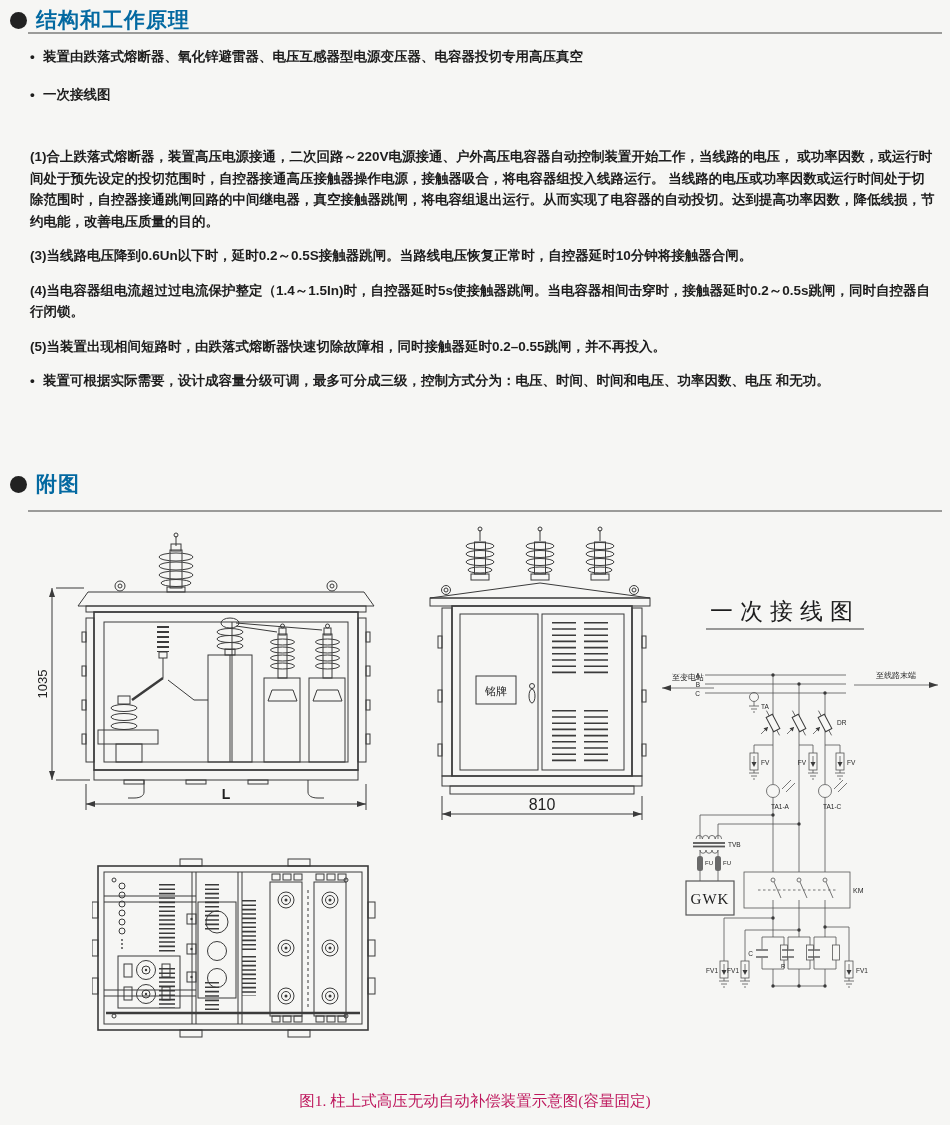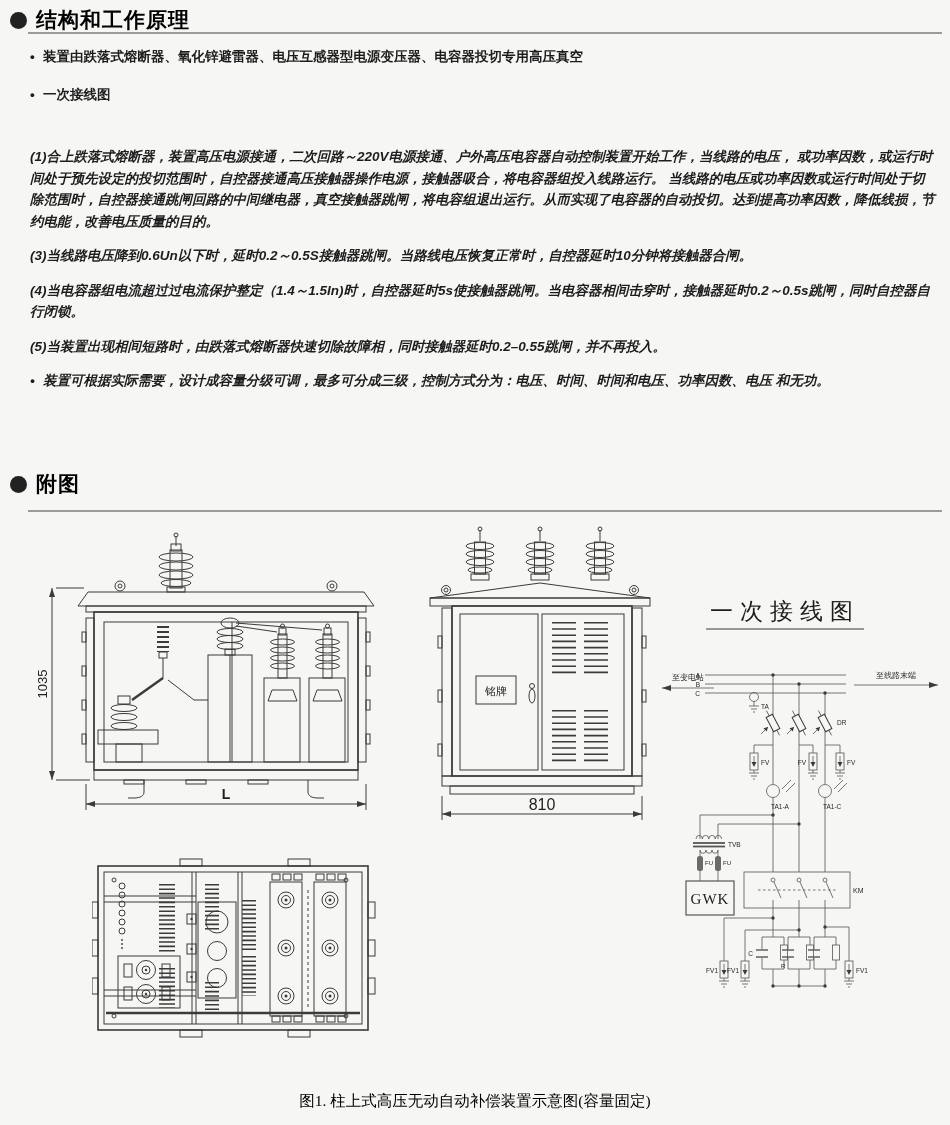--- a/index.html
+++ b/index.html
@@ -1,33 +1,33 @@
 <!DOCTYPE html>
 <html><head>
 <meta charset="utf-8">
 <style>
   html,body{margin:0;padding:0;background:#e9e9e7;}
   .page{position:relative;width:950px;height:1125px;background:#f6f6f4;overflow:hidden;
         font-family:"Liberation Sans","DejaVu Sans",sans-serif;color:#1d1d1d;}
   
   .sec-header{position:absolute;left:10px;display:flex;align-items:center;gap:9px;}
   .sec-dot{width:17px;height:17px;border-radius:50%;background:#222;flex:0 0 auto;}
-  .sec-title{font-size:21px;font-weight:700;letter-spacing:1px;color:#000000;}
+  .sec-title{font-size:21px;font-weight:700;letter-spacing:1px;color:#0369a1;}
   .rule{position:absolute;left:28px;right:8px;height:2px;background:#9b9b99;}
   
   .introblock{position:absolute;left:30px;right:14px;top:46px;font-size:13.5px;line-height:21.5px;font-weight:600;}
-  .parablock{position:absolute;left:30px;right:14px;top:146px;font-size:13.5px;line-height:21.5px;font-weight:600;font-style:italic;}
+  .parablock{position:absolute;left:30px;right:14px;top:146px;font-size:13.5px;line-height:21.5px;font-weight:600;}
   .parablock p{margin:0 0 13px 0;}
   .bullet-item{position:relative;padding-left:13px;margin:0 0 16px 0;}
   .bullet-item .mk{position:absolute;left:0;top:0;}
   .cont-line{margin:0 0 12px 0;padding-left:13px;}
   
   .fig{position:absolute;}
   .caption{position:absolute;left:0;right:0;top:1091px;text-align:center;
-           font-family:"Liberation Serif","DejaVu Serif",serif;font-size:15.5px;color:#000000;}
+           font-family:"Liberation Serif","DejaVu Serif",serif;font-size:15.5px;color:#be185d;}
   
   .st{stroke:#3b3b3b;fill:none;stroke-width:1;}
   .st2{stroke:#3b3b3b;fill:none;stroke-width:1.6;}
   .thin{stroke:#565656;fill:none;stroke-width:.8;}
   .fl{fill:#3b3b3b;stroke:none;}
   .mask{fill:#f6f6f4;stroke:#3b3b3b;stroke-width:1;}
   text.dg{fill:#1f1f1f;font-family:"Liberation Sans","DejaVu Sans",sans-serif;}
   text.serif{font-family:"Liberation Serif","DejaVu Serif",serif;}
 </style>
 </head>

